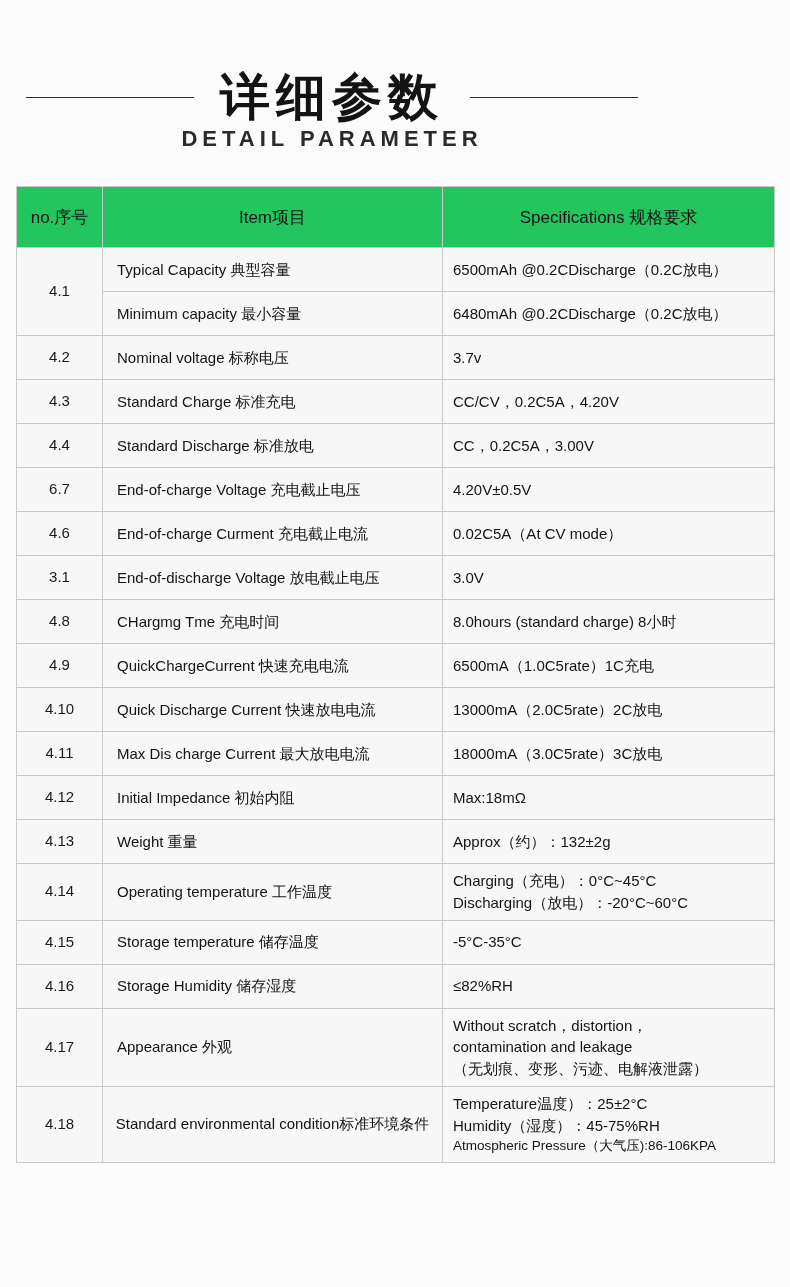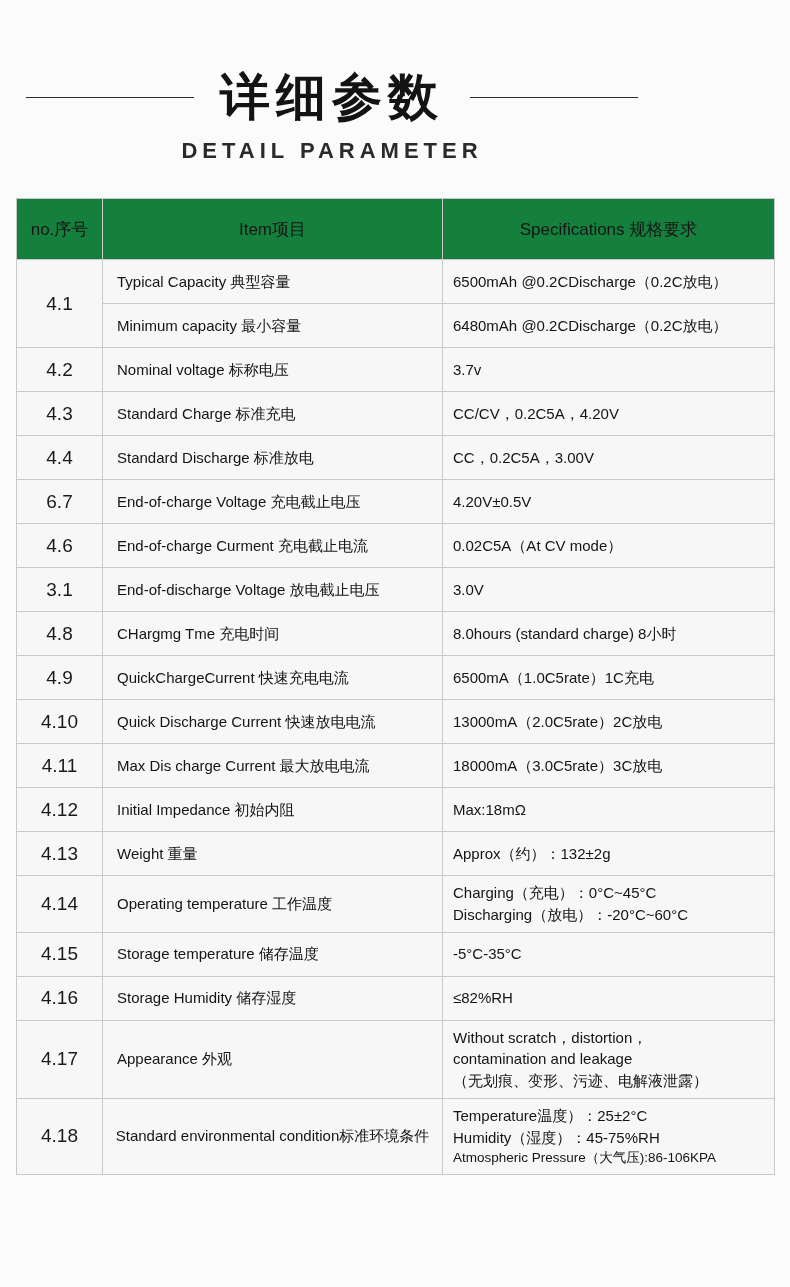--- a/index.html
+++ b/index.html
@@ -40,21 +40,21 @@
   .title-cn {
     font-family: "DejaVu Sans", sans-serif;
     font-size: 50px;
     font-weight: bold;
     letter-spacing: 6px;
     line-height: 1;
     color: #131313;
     white-space: nowrap;
   }
   .title-en {
-    margin-top: 16px;
+    margin-top: 4px;
     font-size: 22px;
     font-weight: bold;
     letter-spacing: 5px;
     color: #2a2a2a;
   }
 
   
   .table-wrap {
     margin: 34px 16px 0 16px;
   }
@@ -71,27 +71,27 @@
   table.spec th, table.spec td {
     border: 1px solid #c9c9c9;
     vertical-align: middle;
   }
   table.spec thead th {
     height: 58px;
     font-weight: normal;
     font-size: 17px;
     color: #151515;
     text-align: center;
-    background: #15803d;
+    background: #22c55e;
   }
   th.h-no { font-size: 15px; }
 
   td.no {
     text-align: center;
-    font-size: 19px;
+    font-size: 15px;
     color: #1a1a1a;
     padding: 0 2px;
     line-height: 1.25;
   }
   td.item {
     font-size: 15px;
     padding: 6px 0 6px 14px;
     line-height: 1.45;
     color: #141414;
   }

